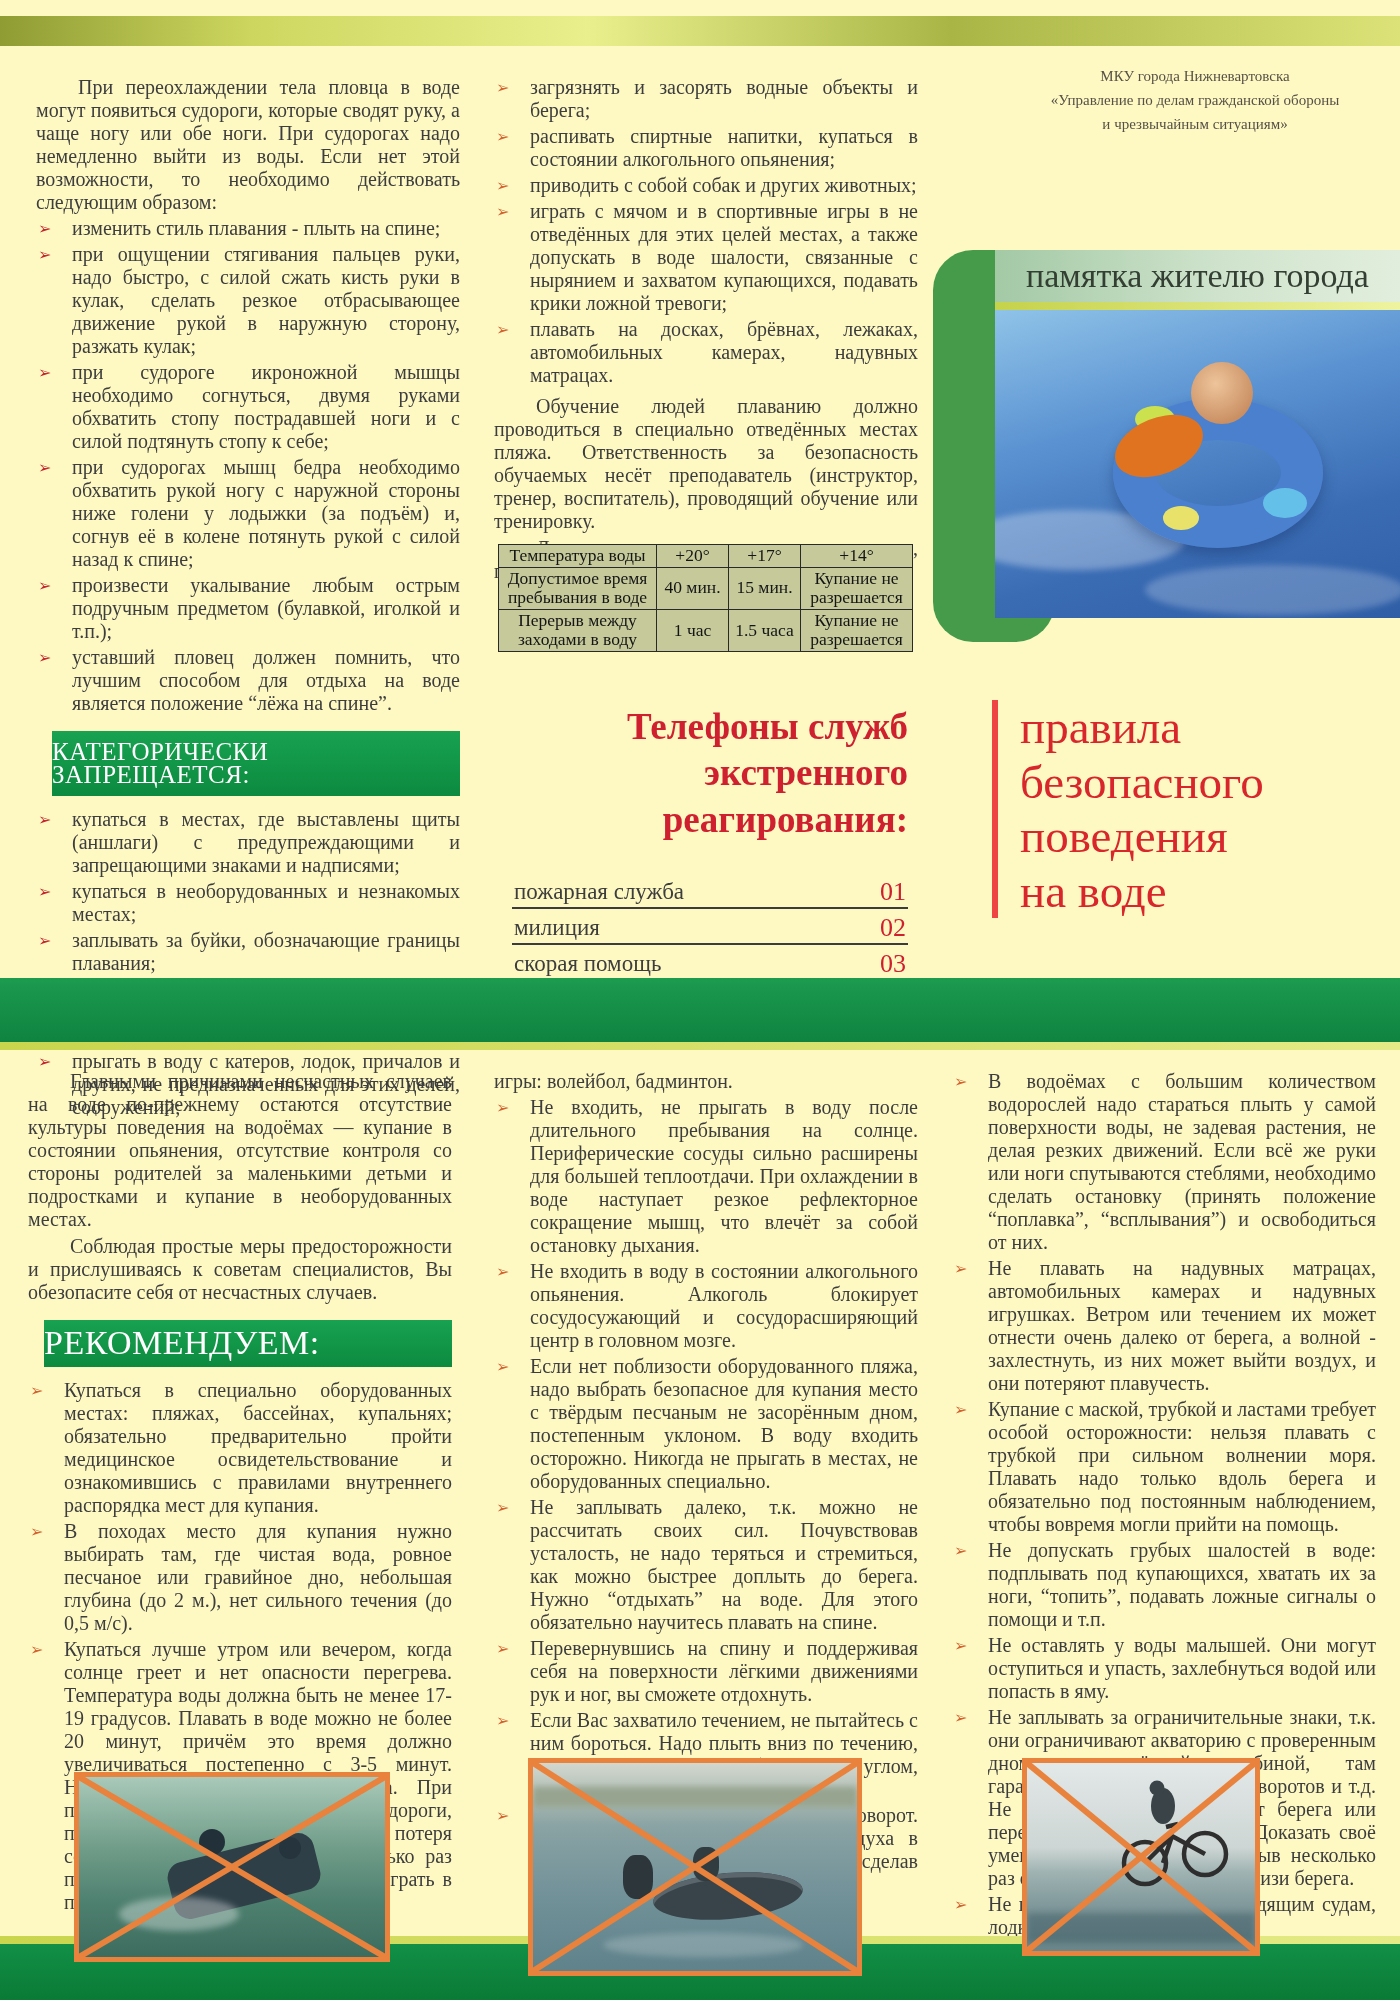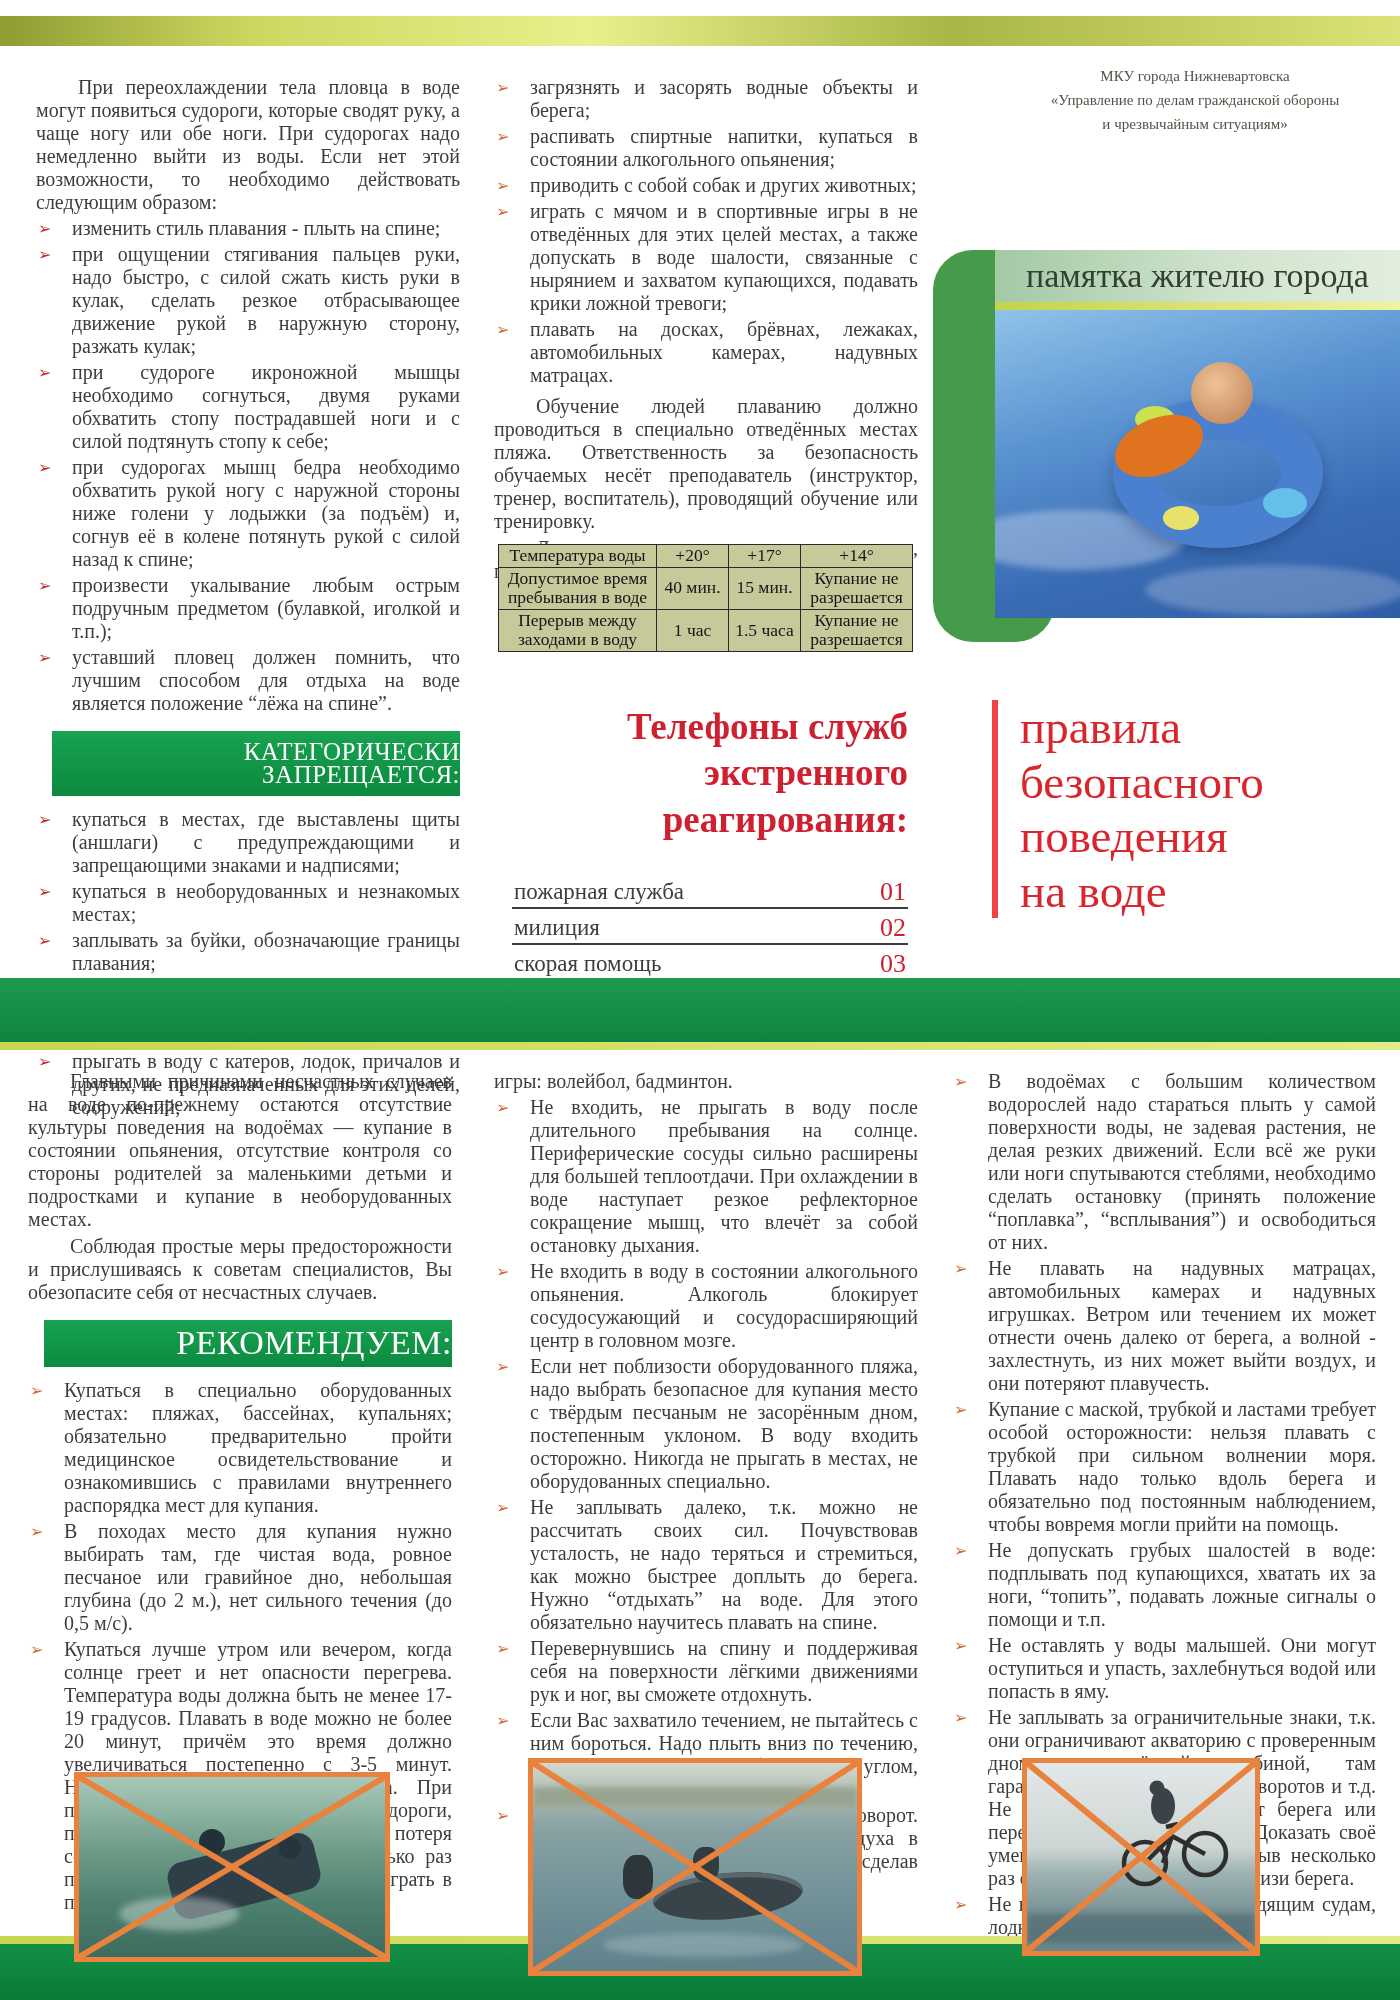--- a/index.html
+++ b/index.html
@@ -1,32 +1,32 @@
 <!DOCTYPE html>
 <html><head>
 <meta charset="utf-8">
 <style>
   html,body{margin:0;padding:0;background:#888;}
-  .page{position:relative;width:1400px;height:2000px;background:#ffffff;
+  .page{position:relative;width:1400px;height:2000px;background:#fef9c3;
         font-family:"Liberation Serif",serif;color:#3d3d3d;overflow:hidden;margin:0 auto;}
   .abs{position:absolute;}
   
   .top-strip{left:0;top:16px;width:1400px;height:30px;
     background:linear-gradient(90deg,#8f9c33 0%,#cdd75f 18%,#e9ef8c 42%,#a9b646 68%,#dce277 100%);}
   
   .txt{font-size:20px;line-height:23px;text-align:justify;}
   .indent{text-indent:42px;margin:0;}
   .para{margin:4px 0 0 0;}
   .li{position:relative;padding-left:36px;margin-top:3px;}
   .arr{position:absolute;left:2px;top:0;font-size:16px;line-height:23px;}
   .arr::before{content:"➢";}
   .red-a{color:#c2262e;}
   .orn-a{color:#d2622f;}
   .green-hdr{background:linear-gradient(180deg,#18a251 0%,#0c8a3f 100%);color:#ffffff;
-    text-align:right;margin:16px 0 12px 16px;padding:9px 0 10px 0;font-size:25px;letter-spacing:.5px;}
+    text-align:left;margin:16px 0 12px 16px;padding:9px 0 10px 0;font-size:25px;letter-spacing:.5px;}
   .green-hdr.big{font-size:34px;padding:11px 0 13px 0;}
   
   .wtable{border-collapse:collapse;background:#c6ca9b;table-layout:fixed;
     font-family:"Liberation Serif",serif;font-size:17.5px;color:#151515;}
   .wtable td{border:1.8px solid #2a2a2a;text-align:center;vertical-align:middle;
     padding:1px 3px;line-height:1.12;margin-left:21px;}
   
   .ph-hdr{color:#cf2030;font-weight:bold;font-size:37px;line-height:1.25;text-align:right;}
   .ph-row{display:flex;justify-content:space-between;align-items:flex-end;
     border-bottom:2px solid #3c3c3c;padding:5px 2px 2px 2px;font-size:23px;color:#3d3d3d;}

